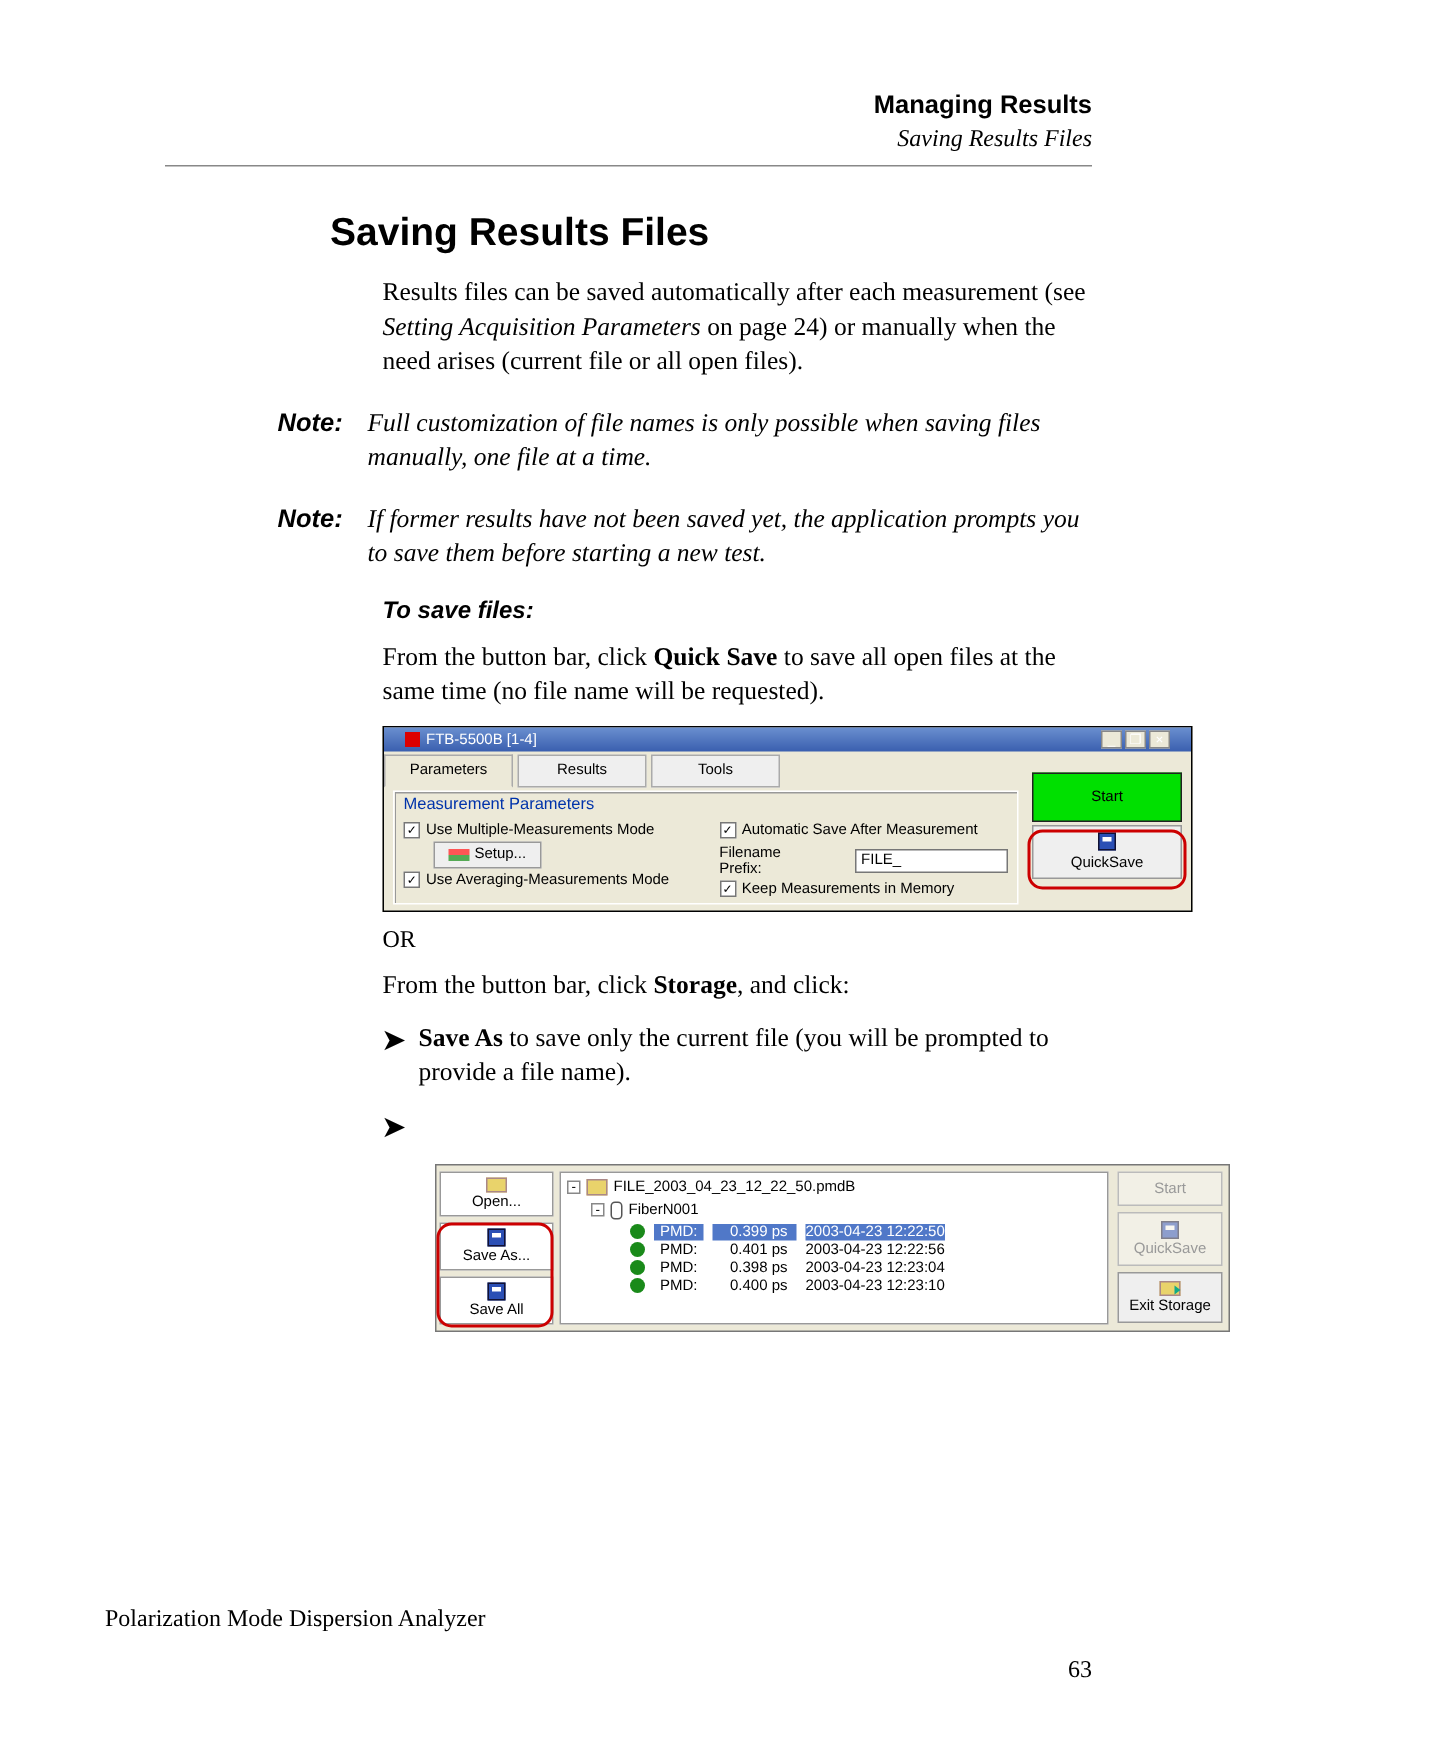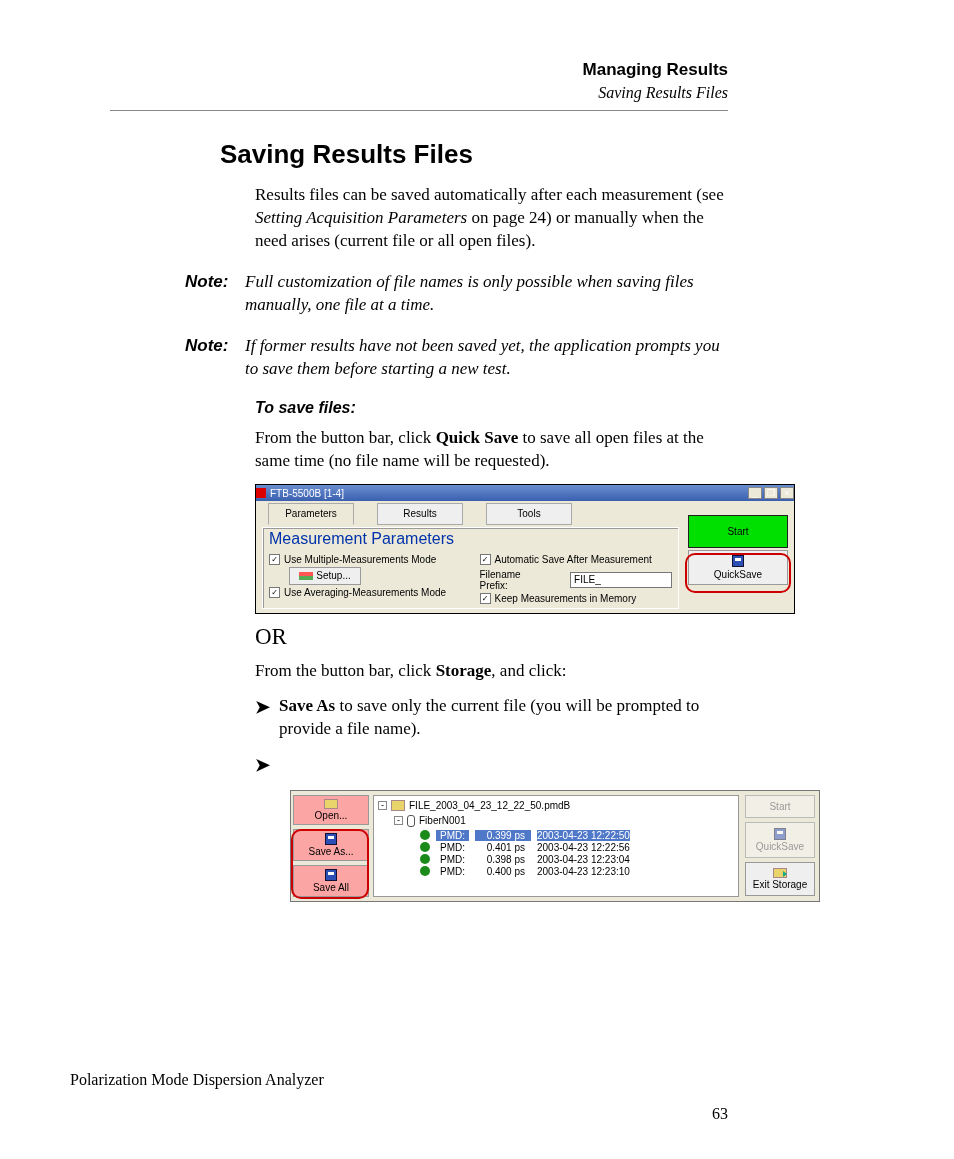--- a/index.html
+++ b/index.html
@@ -65,21 +65,21 @@
     font-weight: bold;
     font-size: 16px;
     margin: 6px 0 10px 185px;
   }
   .instr-para {
     font-size: 17px;
     line-height: 1.35;
     margin: 0 0 12px 185px;
   }
   .or-label {
-    font-size: 23px;
+    font-size: 16px;
     margin: 10px 0 10px 185px;
   }
   .arrow-row {
     display: flex;
     margin: 0 0 12px 185px;
     font-size: 17px;
     line-height: 1.35;
   }
   .arrow-cell {
     min-width: 24px;
@@ -99,48 +99,48 @@
     border: 1px solid #000;
     background: #ece9d8;
     position: relative;
   }
   .titlebar {
     background: linear-gradient(#6a8fcf, #3a5faf);
     color: #fff;
     height: 16px;
     display: flex;
     align-items: center;
-    padding: 0 0;
+    padding: 0 14px;
     justify-content: space-between;
   }
   .title-left { display: flex; align-items: center; gap: 4px; }
   .app-icon { width: 10px; height: 10px; background: #d00; }
   .winbtns { display: flex; gap: 2px; }
   .winbtn {
     width: 14px; height: 12px;
     background: #ece9d8; border: 1px solid #888;
     font-size: 9px; line-height: 10px; text-align: center;
   }
-  .toolbar-row { display: flex; padding: 2px 12px; gap: 20px; }
+  .toolbar-row { display: flex; padding: 2px 0; }
   .tab-btn {
     width: 86px; height: 22px;
     border: 1px solid #aaa;
     background: #efefef;
     text-align: center; line-height: 20px;
     margin-right: 3px;
   }
   .tab-active { background: #ece9d8; border-bottom-color: #ece9d8; }
   .groupbox {
     margin: 0 115px 4px 6px;
     border: 1px solid #fff;
     box-shadow: inset 1px 1px 0 #999;
     padding: 2px 6px 2px 6px;
     position: relative;
   }
-  .group-title { color: #0033aa; font-size: 16px; margin-bottom: 4px; }
+  .group-title { color: #0033aa; font-size: 11px; margin-bottom: 4px; }
   .gb-row { display: flex; gap: 18px; }
   .gb-col { flex: 1; }
   .chk { display: flex; align-items: center; gap: 4px; margin: 2px 0; }
   .chkbox {
     width: 11px; height: 11px; background: #fff; border: 1px solid #777;
     display: inline-flex; align-items: center; justify-content: center;
     font-size: 8px; color: #000;
   }
   .setup-btn {
     width: 72px; height: 18px; border: 1px solid #999; background: #efefef;
@@ -183,21 +183,21 @@
     background: #ece9d8;
     position: relative;
     display: flex;
   }
   .leftcol {
     width: 80px; padding: 4px 2px;
     display: flex; flex-direction: column; gap: 4px;
     position: relative;
   }
   .leftbtn {
-    border: 1px solid #999; background: #fca5a5;
+    border: 1px solid #999; background: #ffffff;
     text-align: center; padding: 3px 0; font-size: 10px;
     display:flex;flex-direction:column;align-items:center;gap:1px;
   }
   .open-icon{width:14px;height:10px;background:#e9d36b;border:1px solid #a88;}
   .tree {
     flex: 1; background: #fff; border: 1px solid #999;
     margin: 4px 2px 4px 2px; padding: 4px;
   }
   .tree-root { display: flex; align-items: center; gap: 4px; }
   .folder-icon { width: 14px; height: 11px; background: #e9d36b; border: 1px solid #a88; }

